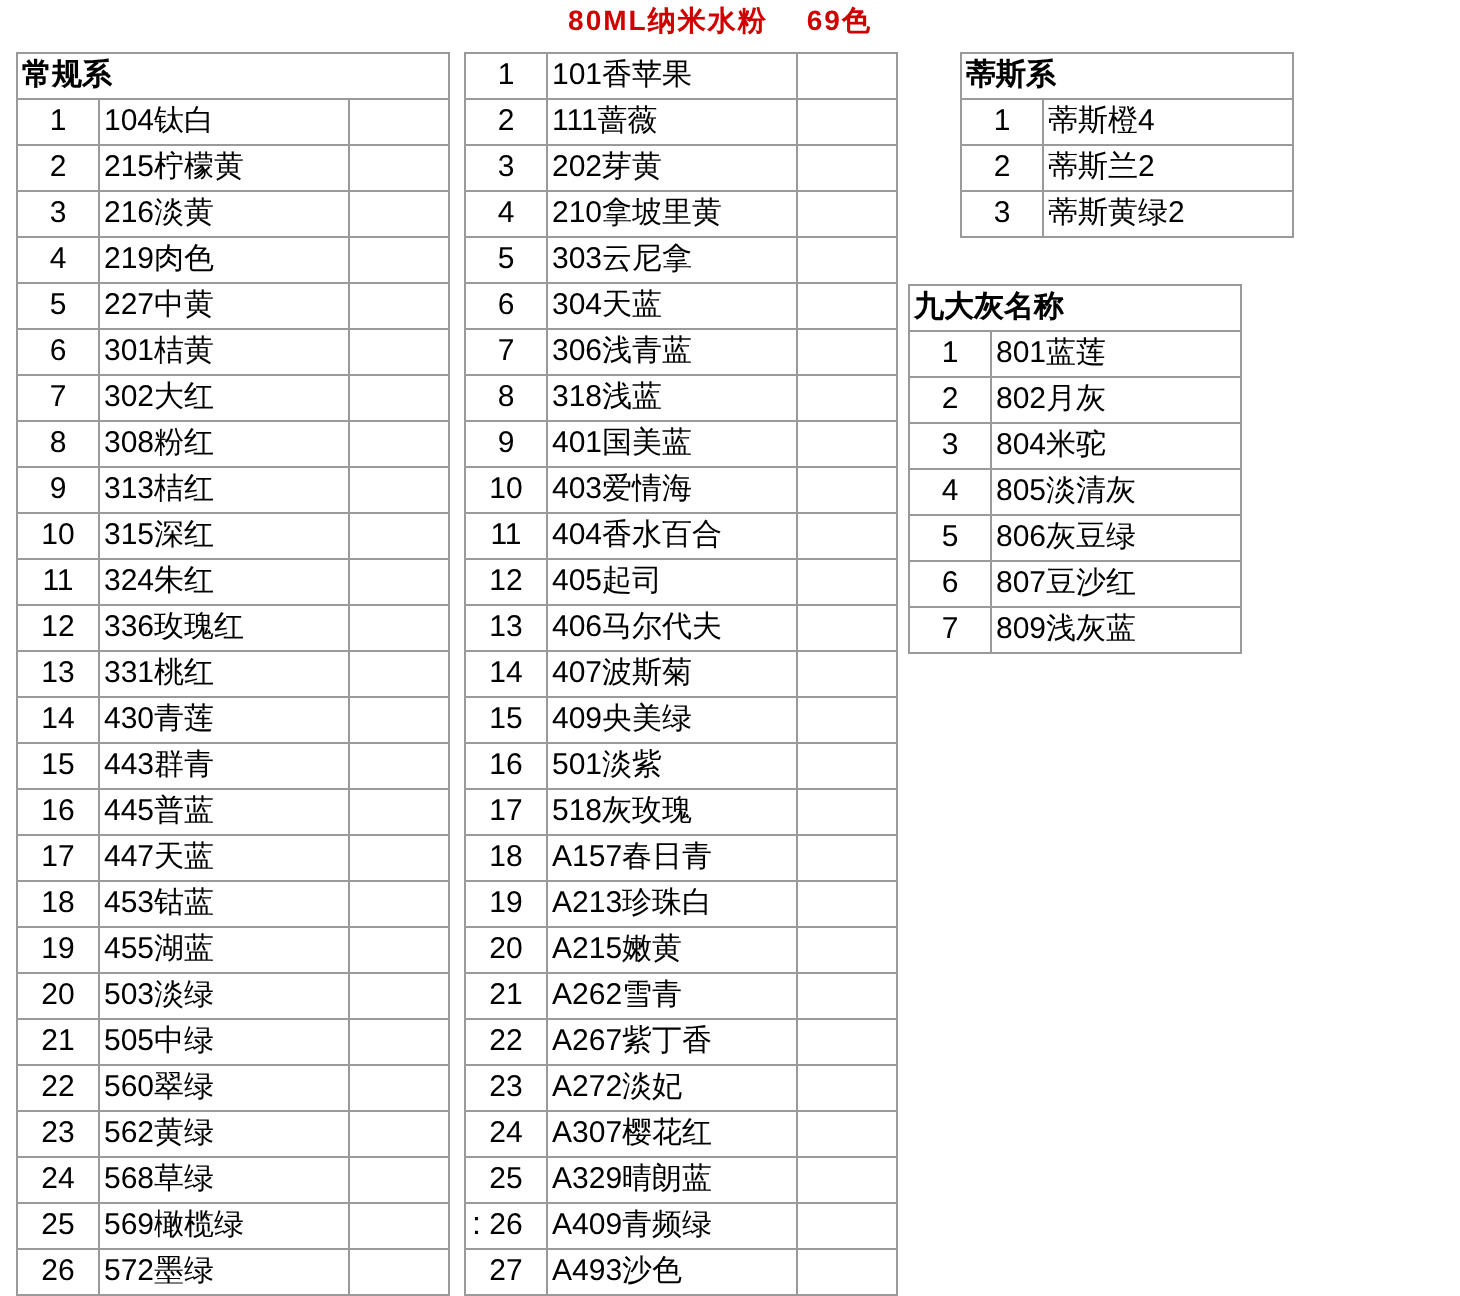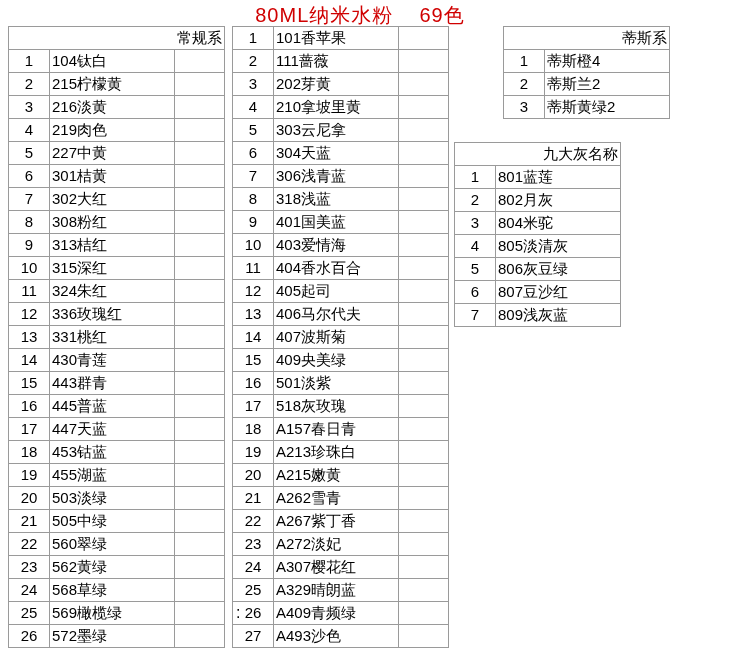--- a/index.html
+++ b/index.html
@@ -19,22 +19,22 @@
     width: 730px;
     height: 648px;
   }
   .title {
     position: absolute;
     left: 195px;
     top: 2px;
     width: 330px;
     text-align: center;
     color: #d00000;
-    font-size: 20px;
-    font-weight: normal;
+    font-size: 14px;
+    font-weight: bold;
     letter-spacing: 1px;
     white-space: pre;
   }
   table.grid {
     position: absolute;
     border-collapse: collapse;
     table-layout: fixed;
     font-size: 15px;
     color: #000;
   }
@@ -52,27 +52,27 @@
     width: 36px;
   }
   td.name {
     text-align: left;
     width: 120px;
   }
   td.blank {
     width: 45px;
   }
   td.hdr {
-    text-align: right;
-    font-weight: normal;
+    text-align: left;
+    font-weight: bold;
   }
   
   #col1 { left: 8px;  top: 26px; }
   #col2 { left: 232px; top: 26px; }
-  #col3 { left: 480px; top: 26px; margin-left: 23px; }
+  #col3 { left: 480px; top: 26px; }
   #col4 { left: 454px; top: 104px; margin-top: 38px; }
   .colon {
     position: absolute;
     left: 236px;
     top: 604px;
     font-size: 16px;
     color: #000;
   }
 </style>
 </head>

